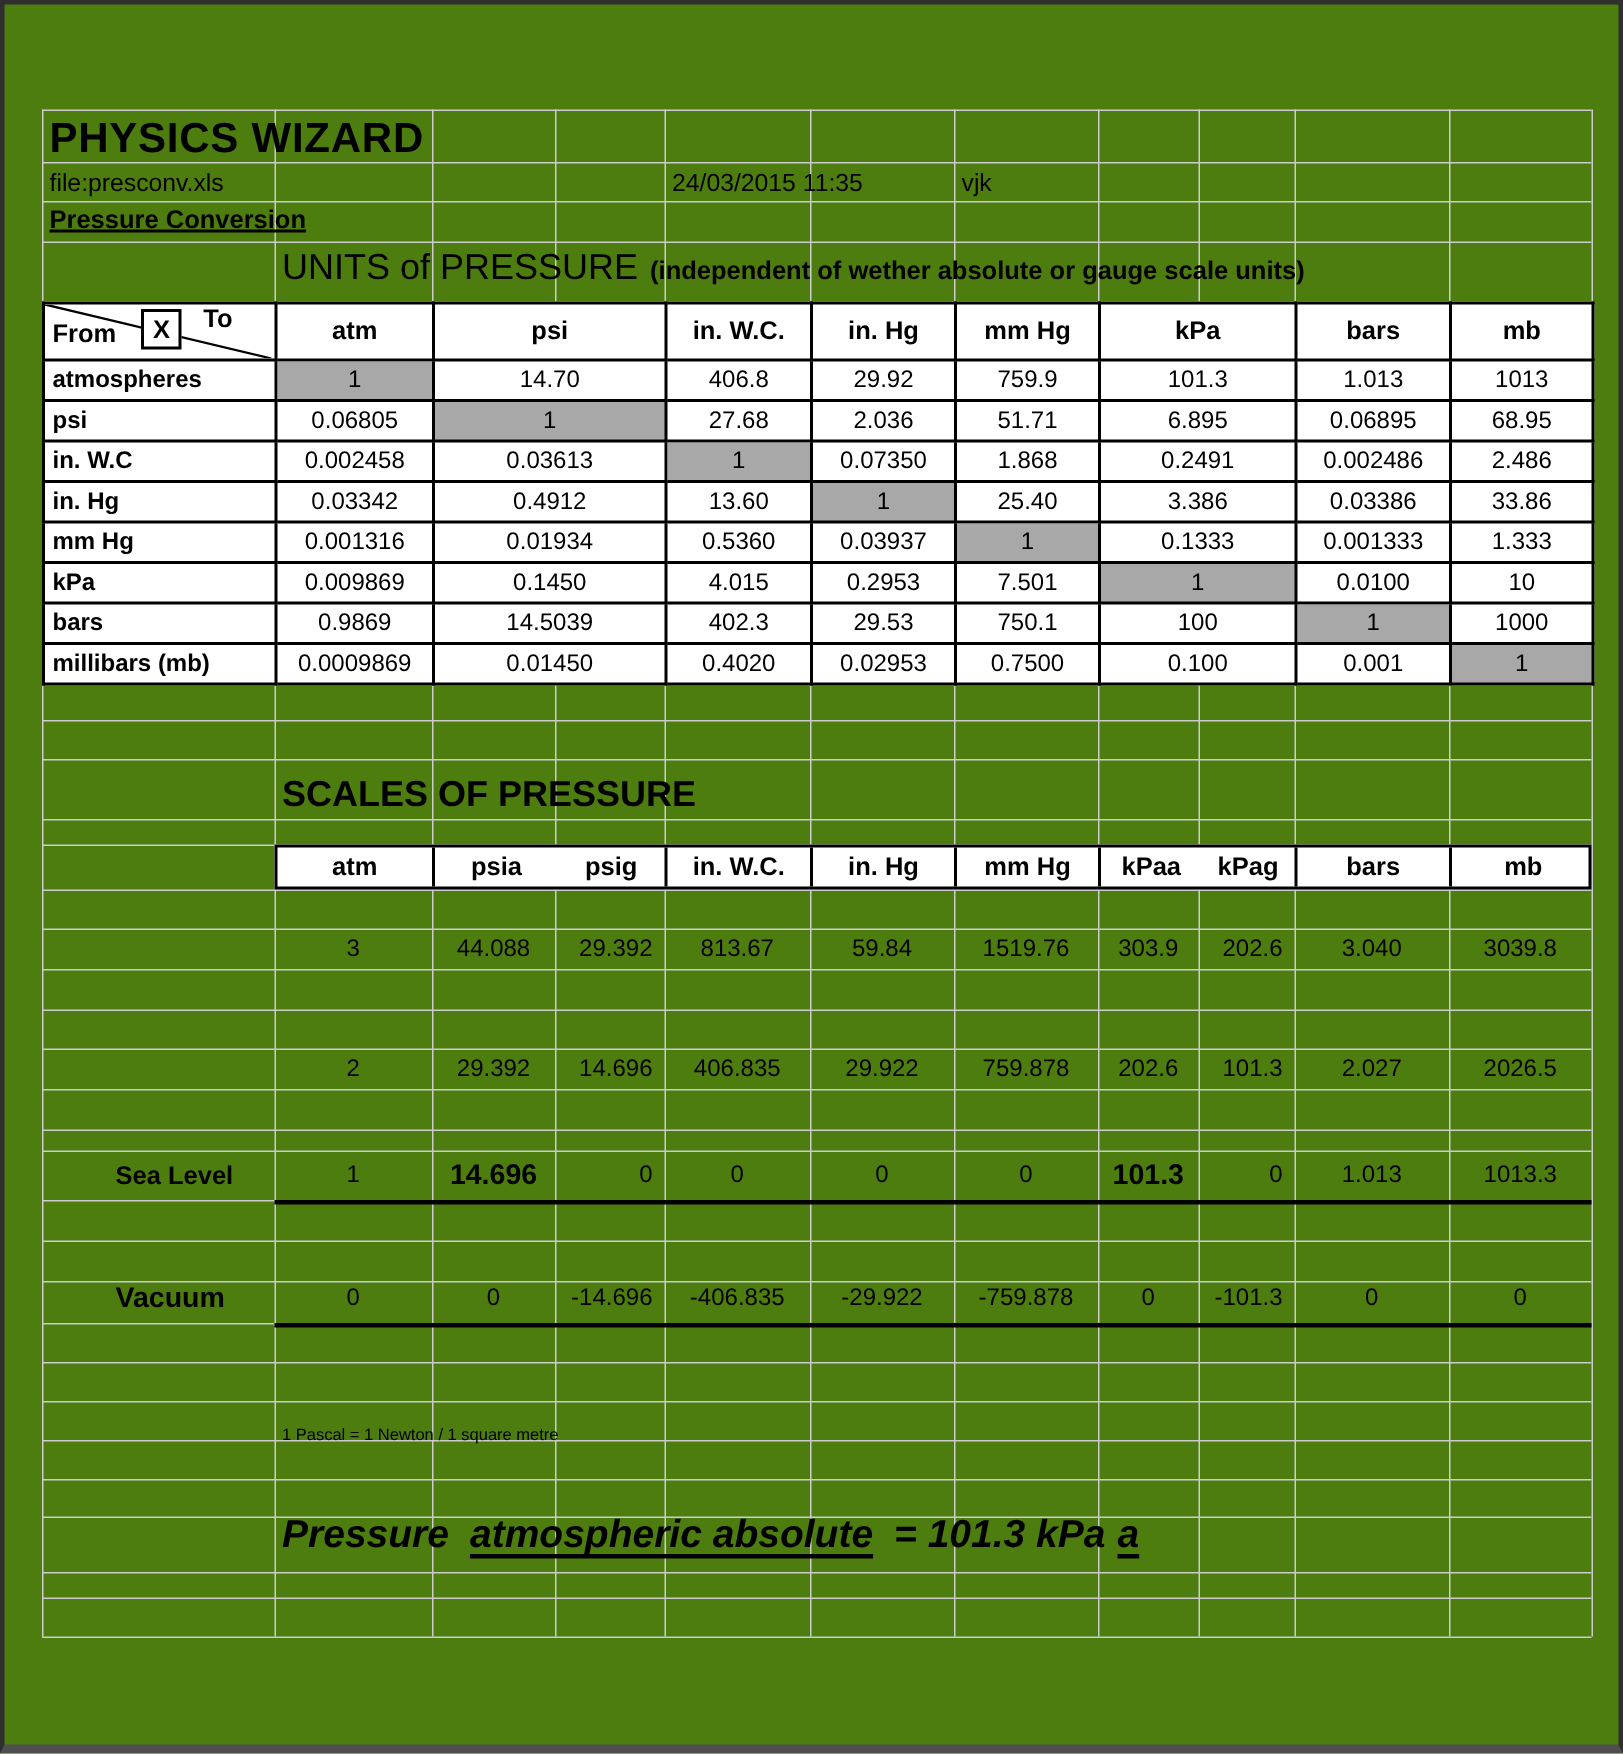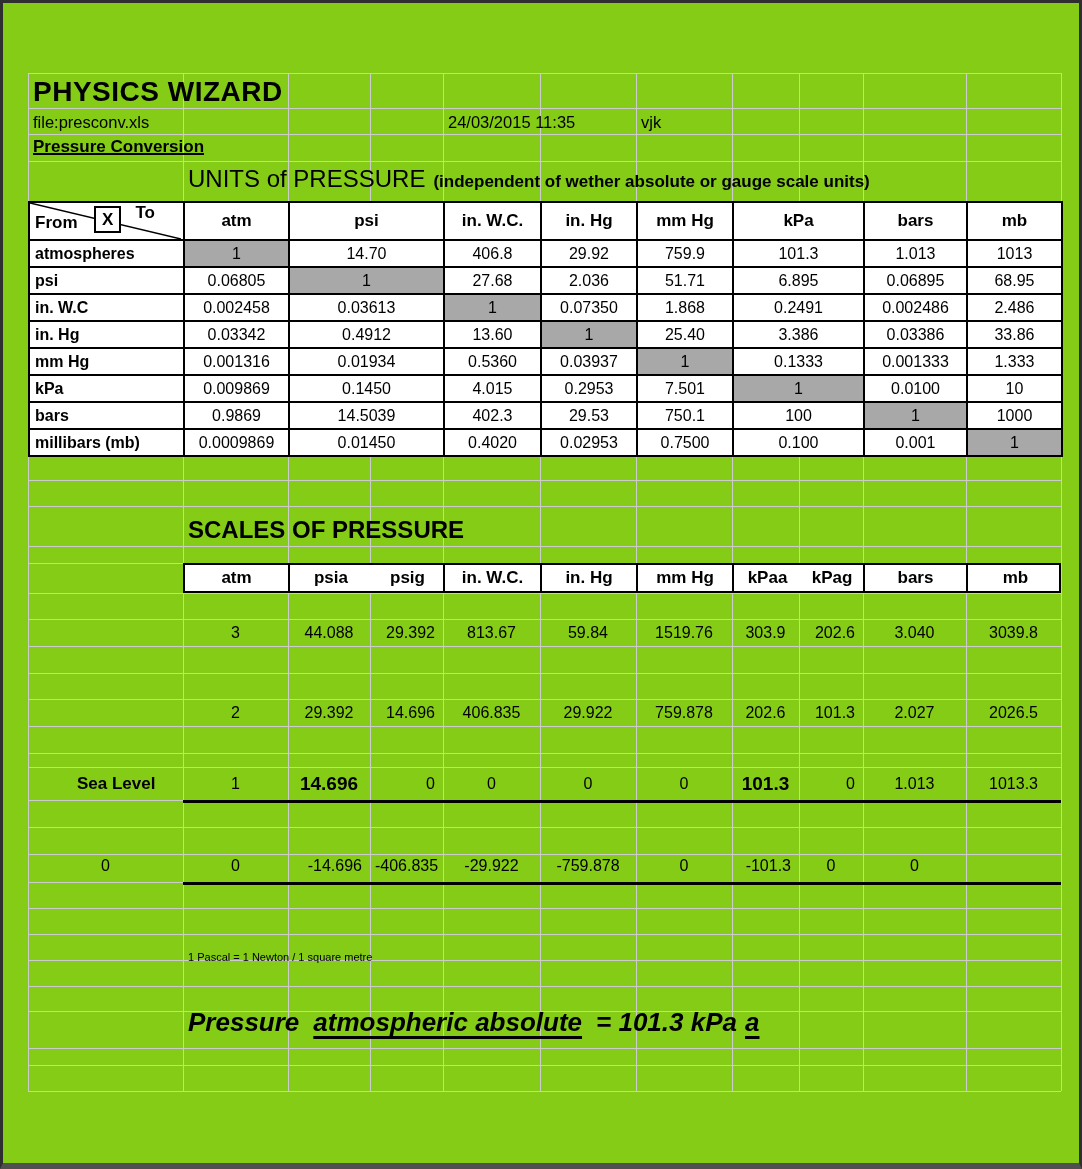--- a/index.html
+++ b/index.html
@@ -1,17 +1,17 @@
 <!DOCTYPE html>
 <html><head>
 <meta charset="utf-8">
 <style>
   html,body{margin:0;padding:0;background:#e8e8e8;}
   .frame{
-    position:relative;width:1082px;height:1169px;background:#84cc16;
+    position:relative;width:1082px;height:1169px;background:#4d7c0f;
     box-sizing:border-box;
     border-top:3px solid #2f2f2f;border-left:3px solid #2f2f2f;
     border-right:3px solid #2f2f2f;border-bottom:6px solid #4f4f4f;
     font-family:"Liberation Sans", sans-serif;color:#000;overflow:hidden;
   }
   .sheet{position:absolute;left:25px;top:70px;width:1033px;height:1018px;}
   .abs{position:absolute;}
   .vline{position:absolute;top:0;width:1px;height:1018px;background:#cccccc;}
   .hline{position:absolute;left:0;height:1px;width:1033px;background:#cccccc;}
 
@@ -293,20 +293,21 @@
           <div class="vcell ra">0</div>
           <div class="vcell">0</div>
           <div class="vcell">0</div>
           <div class="vcell">0</div>
           <div class="vcell big">101.3</div>
           <div class="vcell ra">0</div>
           <div class="vcell">1.013</div>
           <div class="vcell">1013.3</div>
         </div>
         <div class="t2row t2cols" style="top: 776px; height: 33px; line-height: 33px;">
+          <div class="vcell t2label" style="font-size: 19px;">Vacuum</div>
           <div class="vcell">0</div>
           <div class="vcell">0</div>
           <div class="vcell ra">-14.696</div>
           <div class="vcell">-406.835</div>
           <div class="vcell">-29.922</div>
           <div class="vcell">-759.878</div>
           <div class="vcell">0</div>
           <div class="vcell ra">-101.3</div>
           <div class="vcell">0</div>
           <div class="vcell">0</div>

